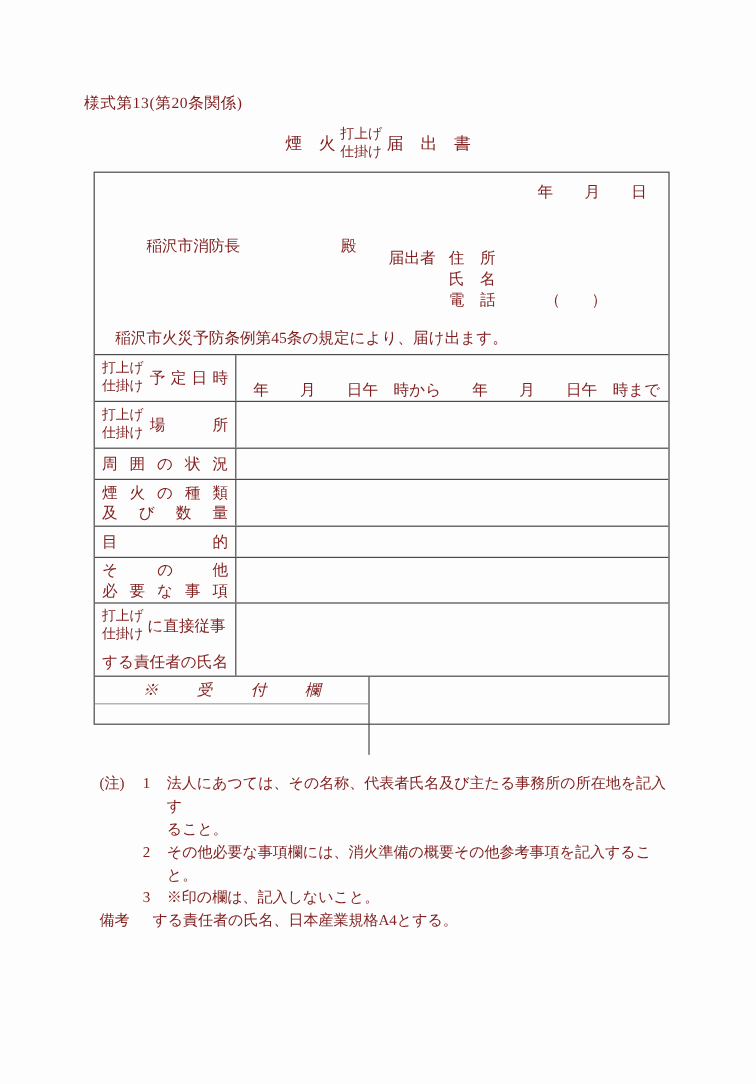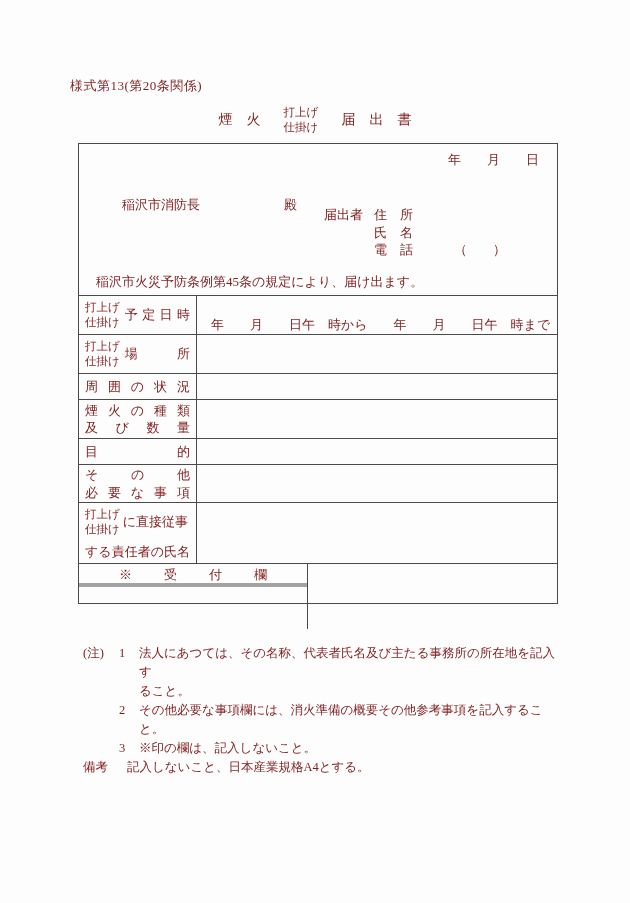--- a/index.html
+++ b/index.html
@@ -23,21 +23,21 @@
   }
   .doc-title {
     position: absolute;
     left: 0;
     top: 102px;
     width: 630px;
     height: 36px;
     display: flex;
     align-items: center;
     justify-content: center;
-    gap: 23px;
+    gap: 4px;
     font-size: 14px;
   }
   .doc-title .plain { white-space: pre; }
   .stacked {
     display: inline-flex;
     flex-direction: column;
     font-size: 11.5px;
     line-height: 1.3;
     white-space: nowrap;
   }
@@ -96,23 +96,24 @@
   .tlabel-resp { justify-content: space-between; padding-top: 4px; padding-bottom: 3px; }
   .resp-top { display: flex; align-items: center; }
   .resp-top .suffix { margin-left: 3px; white-space: nowrap; }
 
   .bottom-section { display: flex; border-top: 1px solid #4a4a4a; height: 66px; }
   .bcol-left { width: 229px; border-right: 1px solid #4a4a4a; }
   .bcol-right { flex: 1; }
   .colhead {
     height: 23px;
     line-height: 21px;
-    border-bottom: 4px solid #a3a3a3;
+    border-bottom: 1px solid #a3a3a3;
     text-align: justify;
     text-align-last: justify;
+    font-style: italic;
   }
   .bcol-left .colhead { padding: 0 40px; }
   .bcol-right .colhead { padding: 0 46px; }
   .colbody { height: 42px; }
 
   .notes {
     position: absolute;
     left: 83px;
     top: 644px;
     width: 478px;
@@ -266,17 +267,17 @@
       <span class="note-num">2</span>
       <span class="note-text">その他必要な事項欄には、消火準備の概要その他参考事項を記入すること。</span>
     </div>
     <div class="note-row">
       <span class="note-marker"></span>
       <span class="note-num">3</span>
       <span class="note-text">※印の欄は、記入しないこと。</span>
     </div>
     <div class="note-row remark-row">
       <span class="note-marker">備考</span>
-      <span class="note-text">記入しないこと、日本産業規格A4とする。</span>
+      <span class="note-text">する責任者の氏名、日本産業規格A4とする。</span>
     </div>
   </div>
 
 </div>
 
 </body></html>

